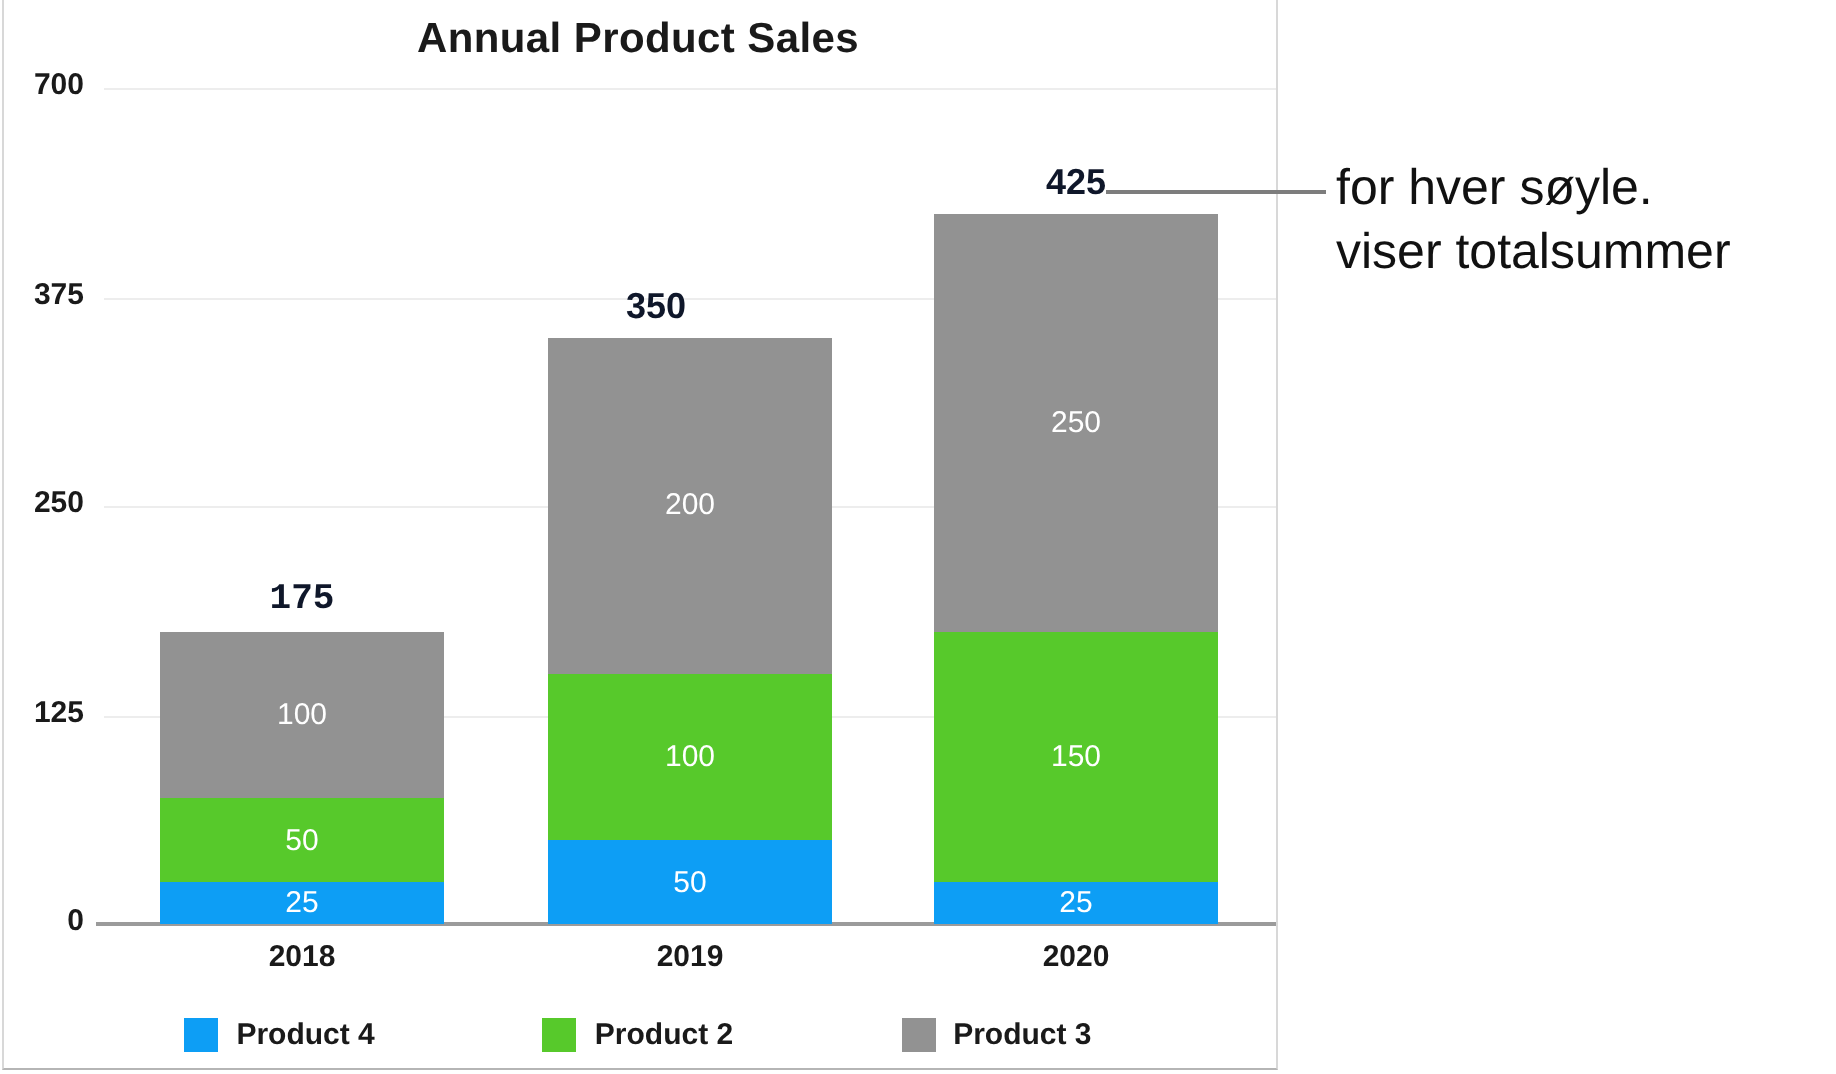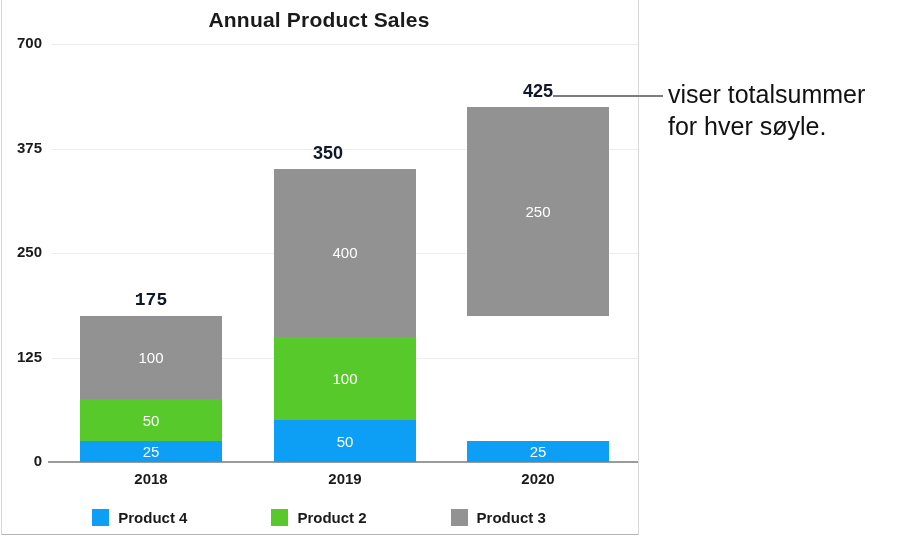--- a/index.html
+++ b/index.html
@@ -173,29 +173,32 @@
     <div class="total-label" style="left: 80px; top: 289.7px; font-family: Liberation Mono, monospace;">175</div>
     <div class="xlabel" style="left: 80px;">2018</div>
     <div class="bar" style="left: 274px; top: 0px; height: 537px;">
       <div class="seg" style="top: 420.2px; height: 41.8px; background: rgb(13, 158, 245);">
         <span>50</span>
       </div>
       <div class="seg" style="top: 336.6px; height: 83.6px; background: rgb(87, 201, 43);">
         <span>100</span>
       </div>
       <div class="seg" style="top: 169.4px; height: 167.2px; background: rgb(146, 146, 146);">
-        <span>400</span>
+        <span>200</span>
       </div>
     </div>
     <div class="total-label" style="left: 257px; top: 143.4px;">350</div>
     <div class="xlabel" style="left: 274px;">2019</div>
     <div class="bar" style="left: 467px; top: 0px; height: 537px;">
       <div class="seg" style="top: 441.1px; height: 20.9px; background: rgb(13, 158, 245);">
         <span>25</span>
       </div>
+      <div class="seg" style="top: 315.7px; height: 125.4px; background: rgb(87, 201, 43);">
+        <span>150</span>
+      </div>
       <div class="seg" style="top: 106.7px; height: 209px; background: rgb(146, 146, 146);">
         <span>250</span>
       </div>
     </div>
     <div class="total-label" style="left: 467px; top: 80.7px;">425</div>
     <div class="xlabel" style="left: 467px;">2020</div>
   </div>
 
 <div id="legend">
     <div class="legend-item">
@@ -207,15 +210,15 @@
       <div class="legend-label">Product 2</div>
     </div>
     <div class="legend-item">
       <div class="swatch" style="background: rgb(146, 146, 146);"></div>
       <div class="legend-label">Product 3</div>
     </div>
   </div>
 
 <div id="callout-line"></div>
 <div id="callout-text">
+    <div>for hver søyle.</div>
     <div>viser totalsummer</div>
-    <div>for hver søyle.</div>
   </div>
 
 </body></html>

